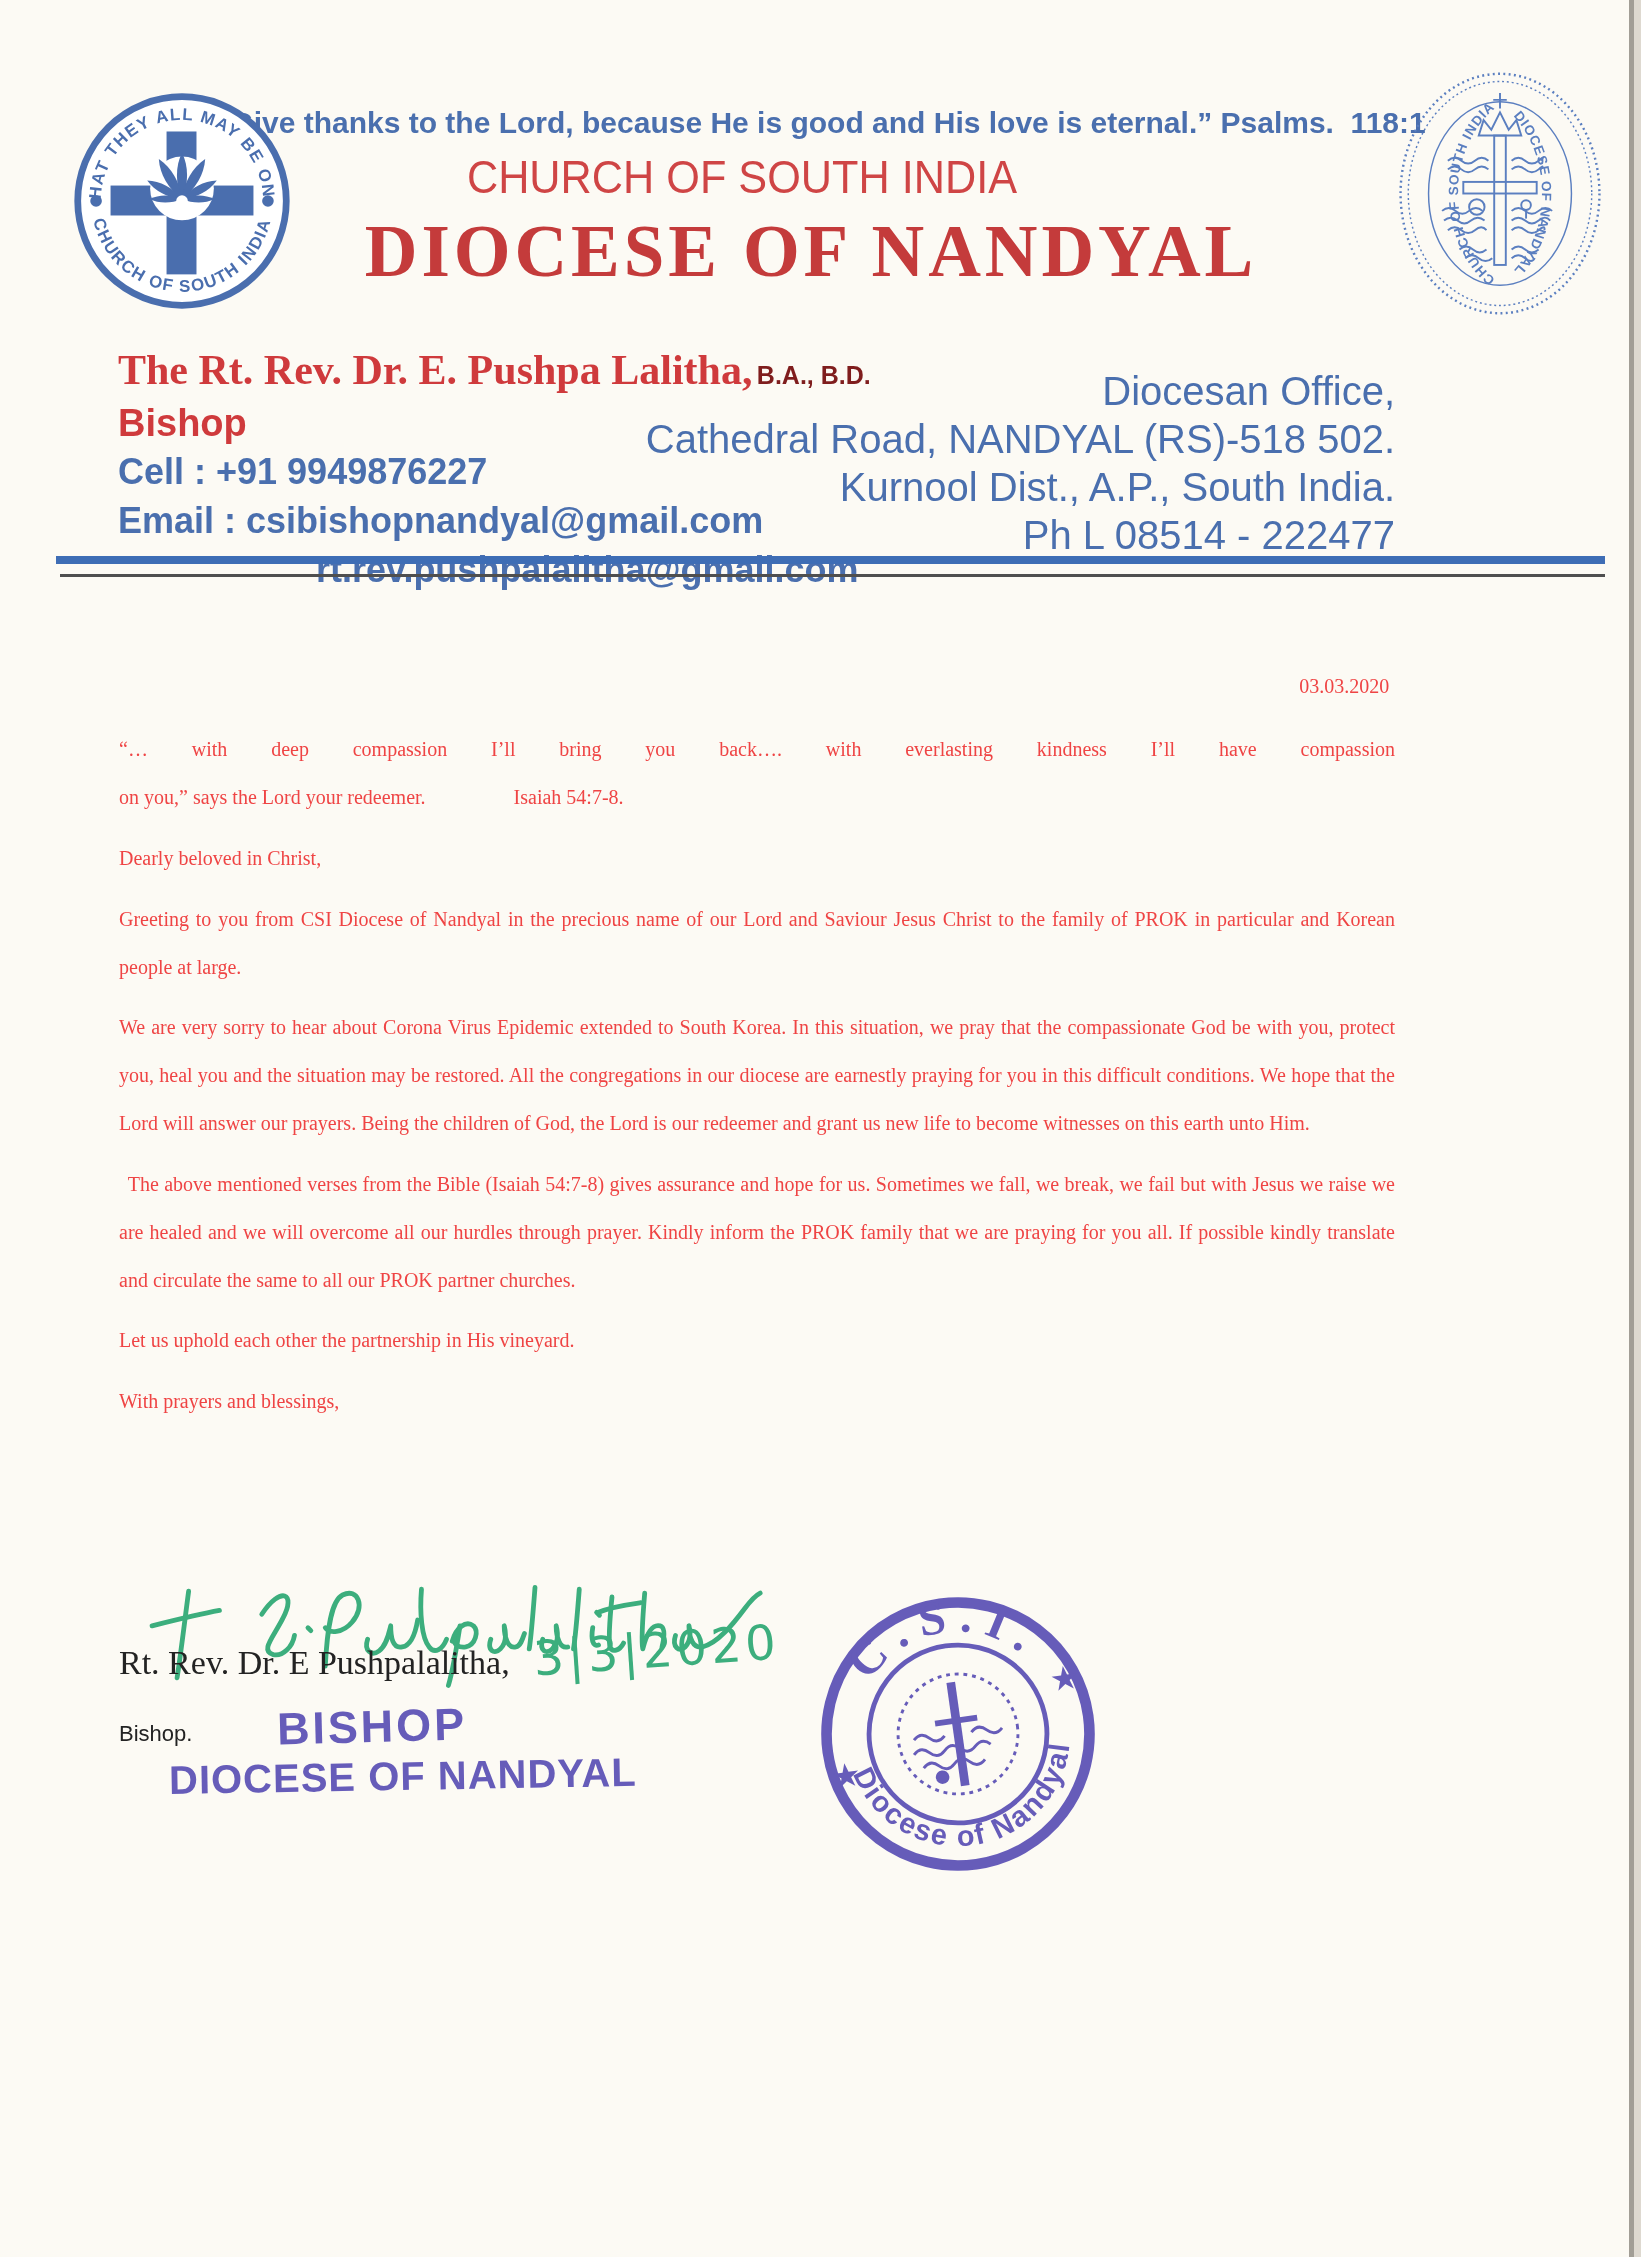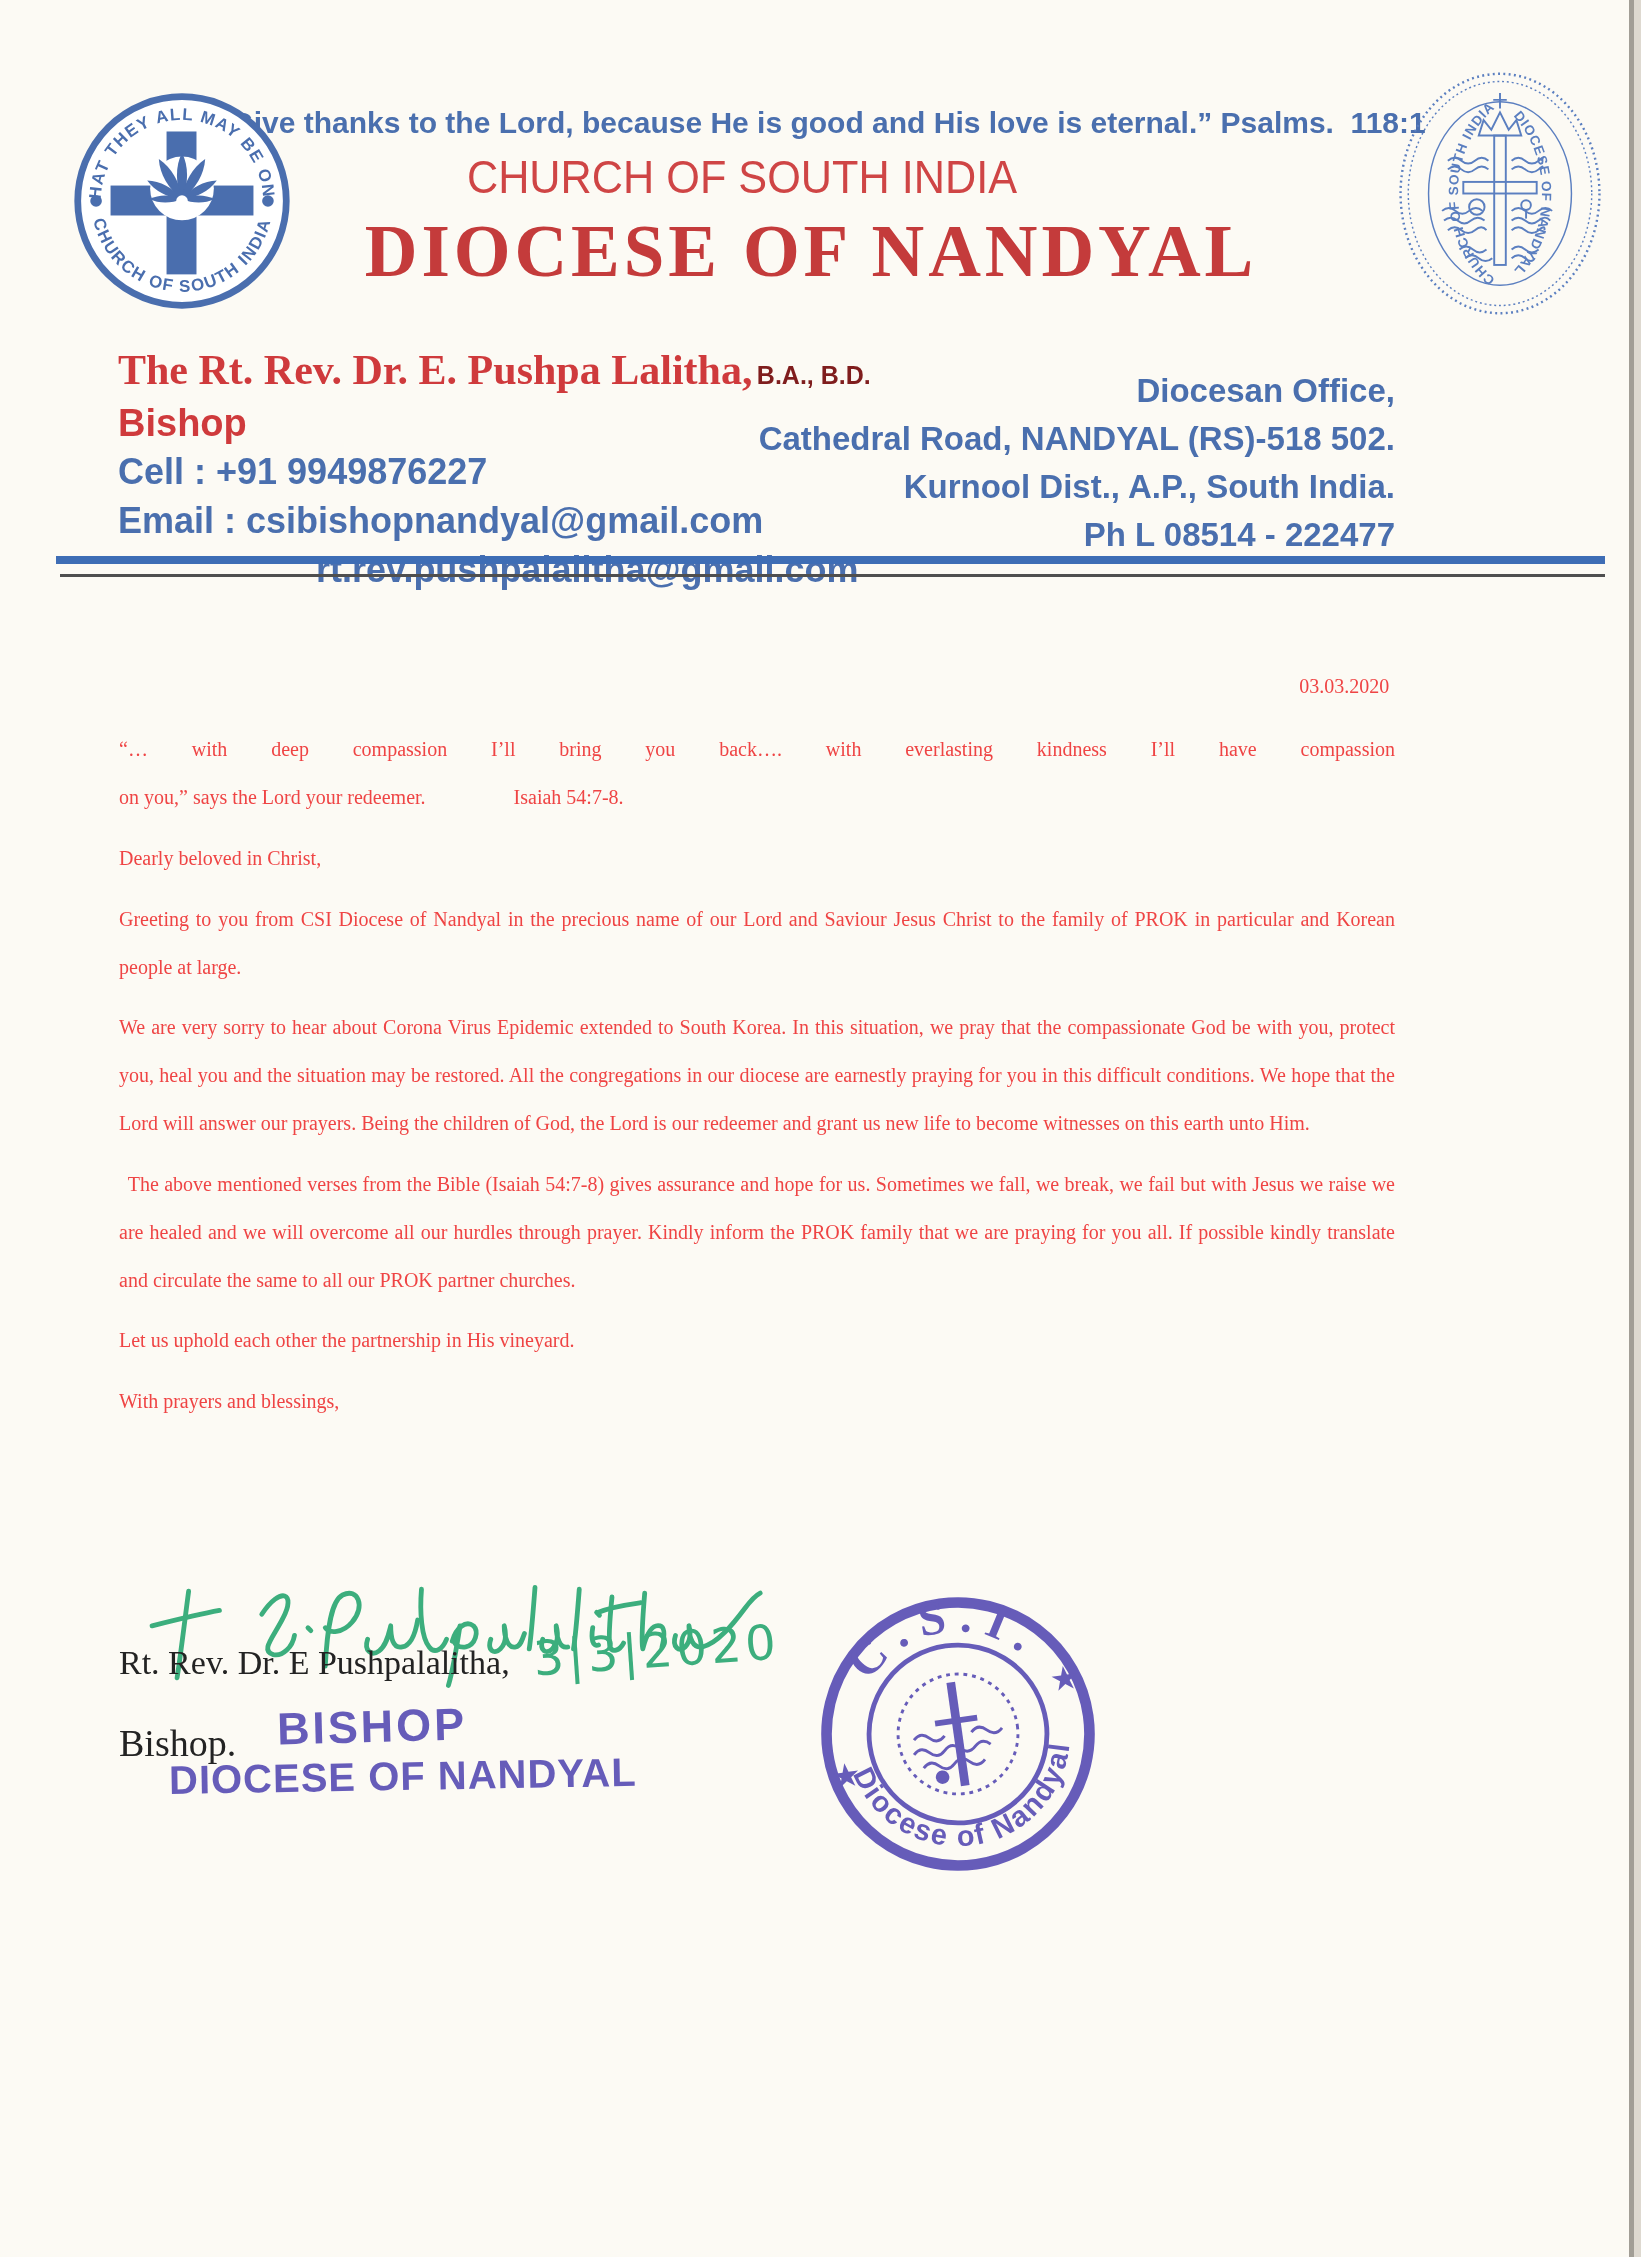--- a/index.html
+++ b/index.html
@@ -31,21 +31,21 @@
 
   
   .contact-left{position:absolute;left:118px;top:346px;}
   .contact-name{font-family:"Liberation Serif",serif;font-weight:bold;font-size:42px;color:#cf3a3c;}
   .contact-degrees{font-family:"Liberation Sans",sans-serif;font-size:25px;font-weight:bold;color:#7f1d1d;}
   .contact-title{font-size:38px;font-weight:bold;color:#cf3a3c;margin-top:7.7px;}
   .contact-line{font-size:36px;font-weight:bold;color:#4a6fae;margin-top:6.8px;}
   .contact-line.indent{padding-left:198px;}
   .contact-right{
     position:absolute;right:246px;top:367px;text-align:right;
-    font-size:33px;font-weight:bold;color:#4a6fae;line-height:48px;
+    font-size:40px;font-weight:normal;color:#4a6fae;line-height:48px;
   }
   .rule-blue{position:absolute;left:56px;top:556px;width:1549px;height:7.7px;background:#3e6db5;}
   .rule-dark{position:absolute;left:60px;top:574px;width:1545px;height:2.9px;background:#4f4f4f;}
 
   
   .body{
     position:absolute;left:119px;top:662px;width:1276px;
     font-family:"Liberation Serif",serif;font-size:20px;color:#ef4444;
     line-height:48px;
   }
@@ -55,21 +55,21 @@
   .quote-ref{display:inline-block;margin-left:88px;}
   .p-indent{text-indent:8.7px;}
 
   
   .sig-svg{position:absolute;left:128px;top:1570px;width:637px;height:127px;}
   .sig-date{
     position:absolute;left:533px;top:1622px;font-family:"DejaVu Sans",sans-serif;
     font-size:48px;color:#3cae7d;transform:rotate(-4deg);letter-spacing:3.9px;
   }
   .sig-name{position:absolute;left:119px;top:1644px;font-family:"Liberation Serif",serif;font-size:34px;color:#232323;}
-  .sig-title{position:absolute;left:119px;top:1721px;font-family:Liberation Serif, serif;font-size:38px;color:#232323;}
+  .sig-title{position:absolute;left:119px;top:1721px;font-family:Liberation Sans, sans-serif;font-size:22px;color:#232323;}
   .stamp-l1{
     position:absolute;left:277px;top:1701px;font-size:45px;font-weight:bold;color:#5a4fb5;
     letter-spacing:2.9px;transform:rotate(-1.5deg);opacity:.92;
   }
   .stamp-l2{
     position:absolute;left:169px;top:1754px;font-size:40px;font-weight:bold;color:#5a4fb5;
     letter-spacing:1px;transform:rotate(-1deg);opacity:.92;
   }
   .round-stamp{position:absolute;left:813px;top:1589px;width:290px;height:290px;}
 </style>

